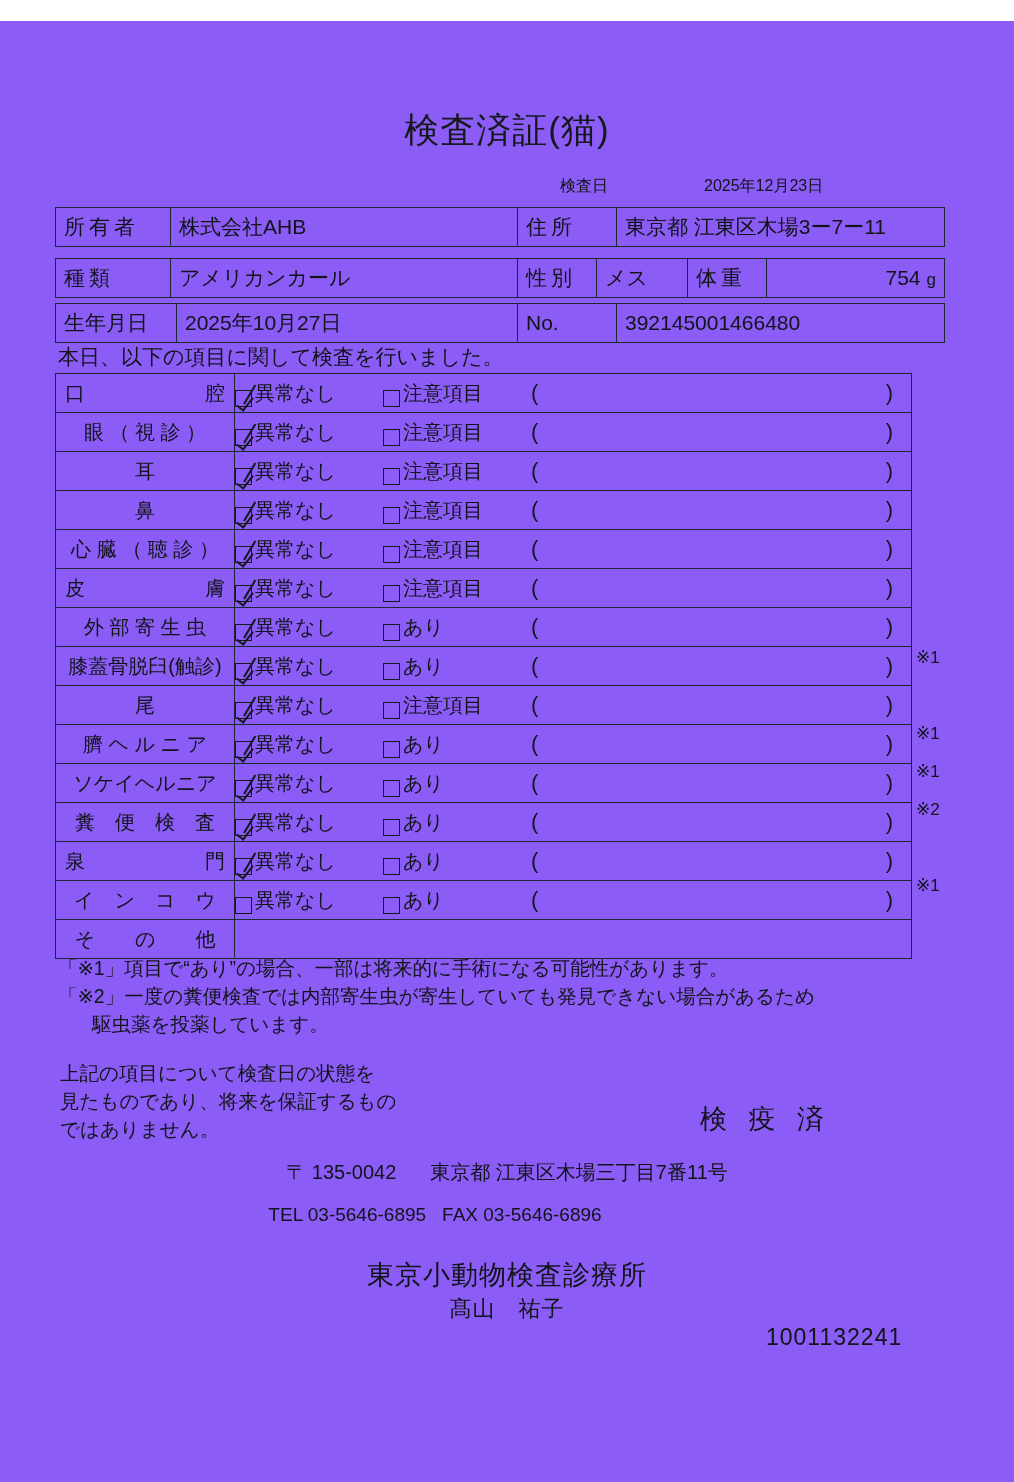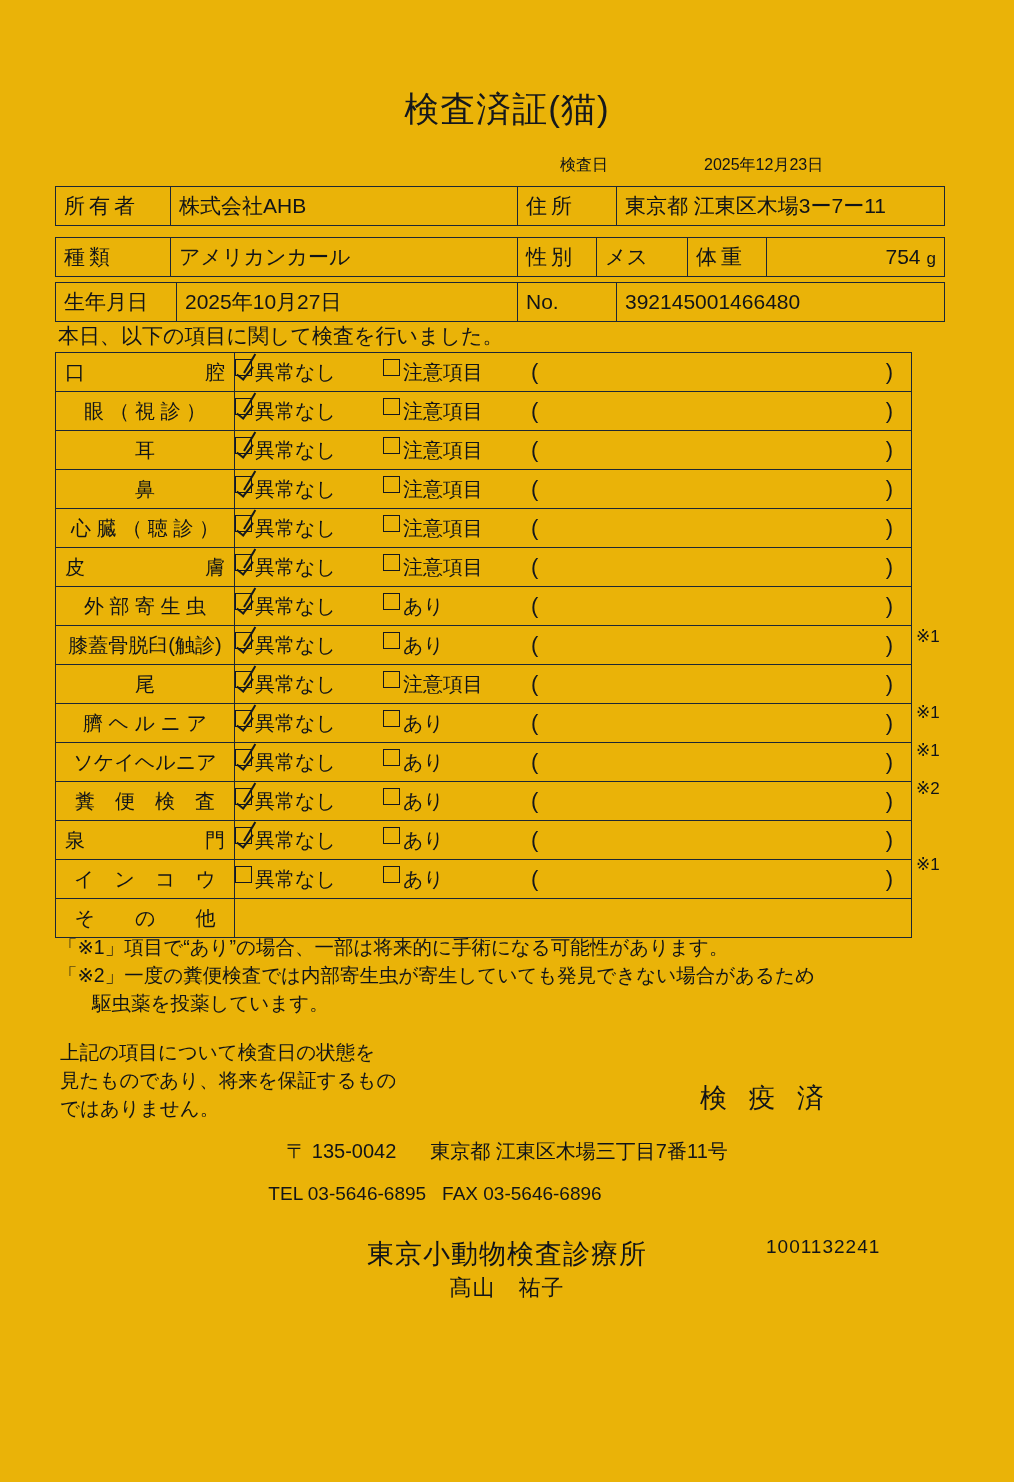--- a/index.html
+++ b/index.html
@@ -12,21 +12,22 @@
     height: 1482px;
     position: relative;
     font-family: "Liberation Sans", "DejaVu Sans", sans-serif;
     color: #111418;
     overflow: hidden;
   }
 
   .page {
     position: absolute;
     inset: 0;
-    background: #eab308;
+    background: #8b5cf6;
+    margin-top: 21px;
   }
 
   
   .doc-title {
     position: absolute;
     top: 86px;
     left: 0;
     width: 1014px;
     text-align: center;
     font-size: 35px;
@@ -108,21 +109,21 @@
     padding: 0 0 0 6px;
     position: relative;
   }
   .opts {
     display: flex;
     align-items: center;
     white-space: nowrap;
   }
   .opt {
     display: inline-flex;
-    align-items: flex-start;
+    align-items: flex-end;
     position: relative;
   }
   .opt-normal { width: 148px; }
   .opt-second { width: 140px; }
 
   .box {
     display: inline-block;
     width: 15px;
     height: 15px;
     border: 1.8px solid #15181c;
@@ -244,23 +245,23 @@
     position: absolute;
     top: 1273px;
     left: 0;
     width: 1014px;
     text-align: center;
     font-size: 22px;
     letter-spacing: 1px;
   }
   .ref-no {
     position: absolute;
-    top: 1236px;
+    top: 1303px;
     left: 766px;
-    font-size: 19px;
+    font-size: 23px;
     letter-spacing: 1px;
     text-align: center;
   }
 </style>
 </head>
 <body>
 
 <div class="page">
 
   <div class="doc-title">検査済証(猫)</div>

